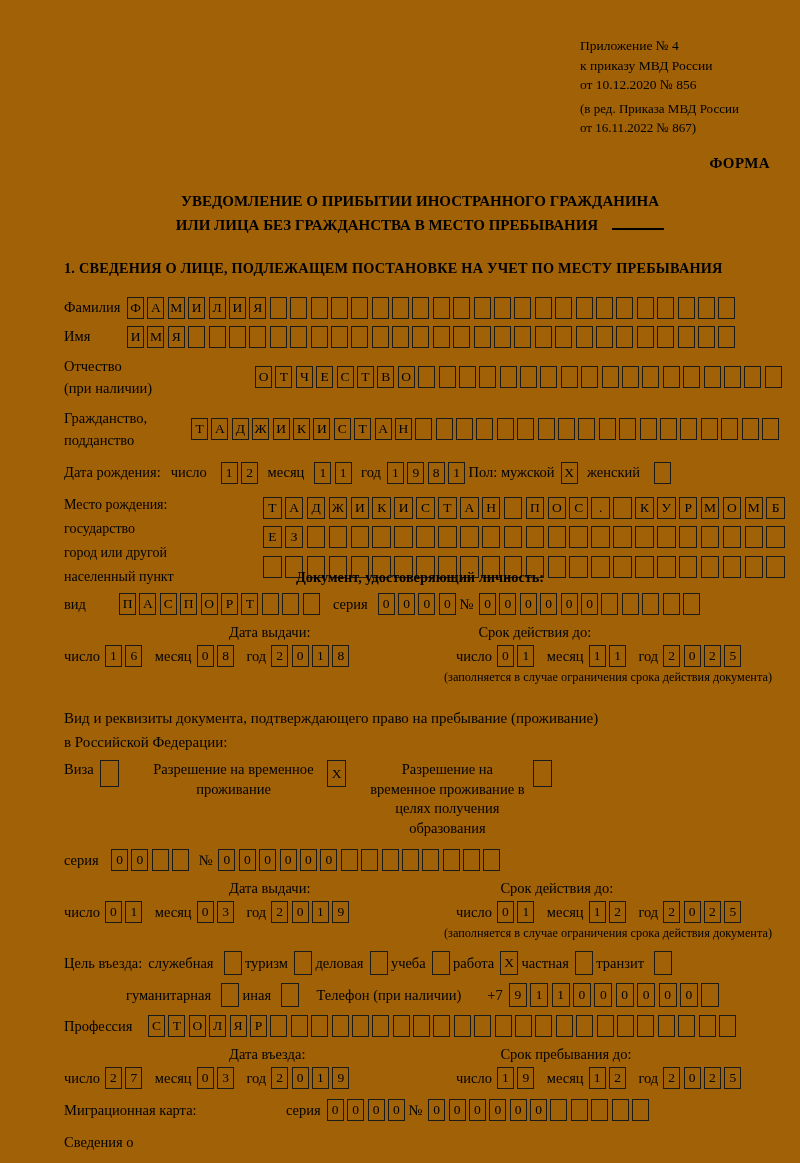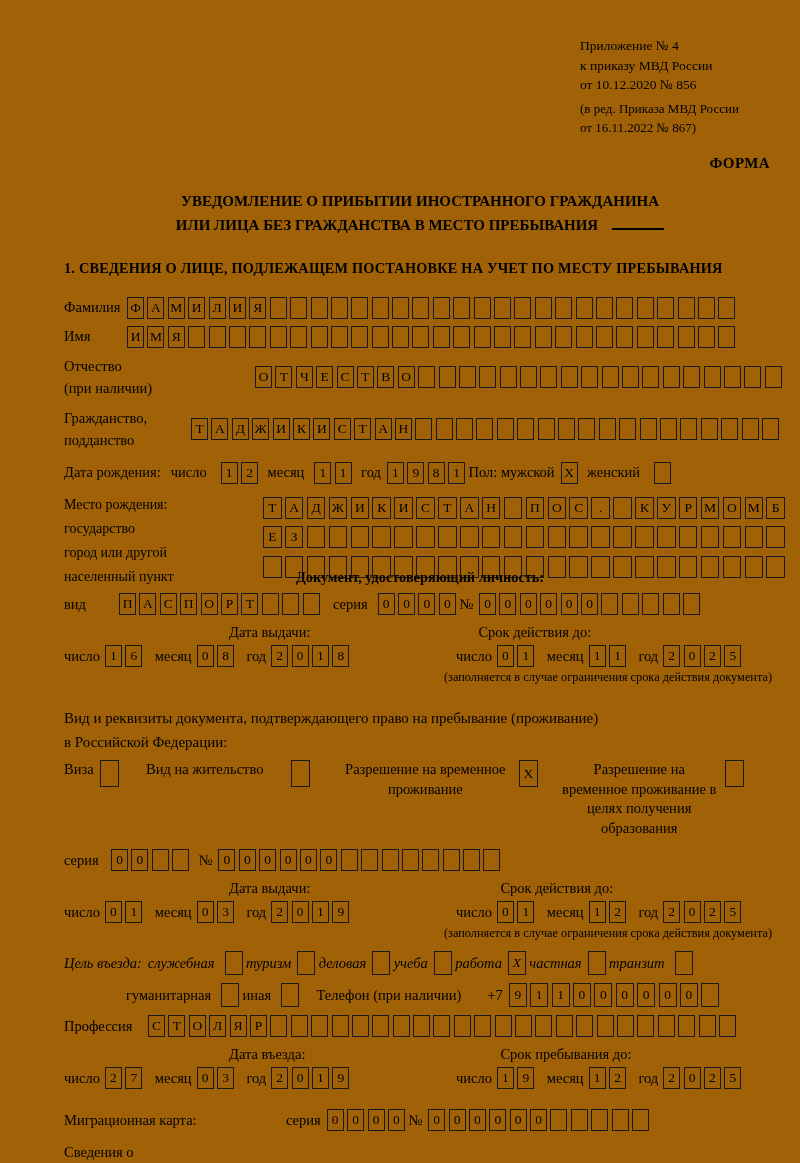--- a/index.html
+++ b/index.html
@@ -430,26 +430,20 @@
   </div>
 
   <div class="opt-row">
     <span class="opt">
       <span class="olabel">Виза</span>
       <span class="cells big gap6">
           <span class="cell"></span>
         </span>
     </span>
     <span class="opt" style="margin-left:24px;">
-      <span class="olabel">Вид на жительство</span>
-      <span class="cells big" style="margin-left:28px;">
-          <span class="cell"></span>
-        </span>
-    </span>
-    <span class="opt" style="margin-left:24px;">
       <span class="olabel c" style="width:175px;">Разрешение на временное проживание</span>
       <span class="cells big gap6">
           <span class="cell">X</span>
         </span>
     </span>
     <span class="opt" style="margin-left:18px;">
       <span class="olabel c" style="width:160px;">Разрешение на временное проживание в целях получения образования</span>
       <span class="cells big gap6">
           <span class="cell"></span>
         </span>
@@ -522,21 +516,21 @@
       <span class="cells">
           <span class="cell">2</span>
           <span class="cell">0</span>
           <span class="cell">2</span>
           <span class="cell">5</span>
         </span>
     </span>
   </div>
   <div class="fineprint">(заполняется в случае ограничения срока действия документа)</div>
 
-  <div class="row" style="margin-top:10px;font-style:italic;">
+  <div class="row" style="margin-top:10px;">
     <span>Цель въезда:</span>
     <span class="gap6">служебная</span>
     <span class="cells med gap10">
         <span class="cell"></span>
       </span>
     <span>туризм</span>
     <span class="cells med gap6">
         <span class="cell"></span>
       </span>
     <span>деловая</span>
@@ -659,21 +653,21 @@
       <span class="lab mid">год</span>
       <span class="cells">
           <span class="cell">2</span>
           <span class="cell">0</span>
           <span class="cell">2</span>
           <span class="cell">5</span>
         </span>
     </span>
   </div>
 
-  <div class="row" style="margin-top:20px;">
+  <div class="row" style="margin-top:10px;">
     <span class="lbl" style="width:160px;">Миграционная карта:</span>
     <span style="margin-left:62px;">серия</span>
     <span class="cells gap6">
         <span class="cell">0</span>
         <span class="cell">0</span>
         <span class="cell">0</span>
         <span class="cell">0</span>
       </span>
     <span>№</span>
     <span class="cells gap6">

